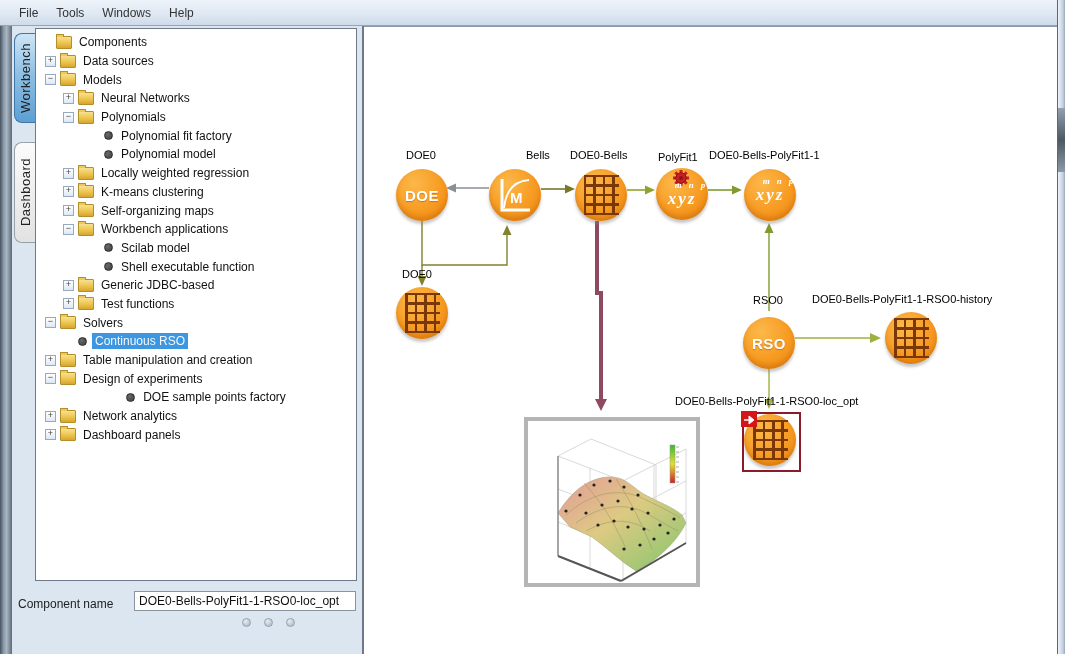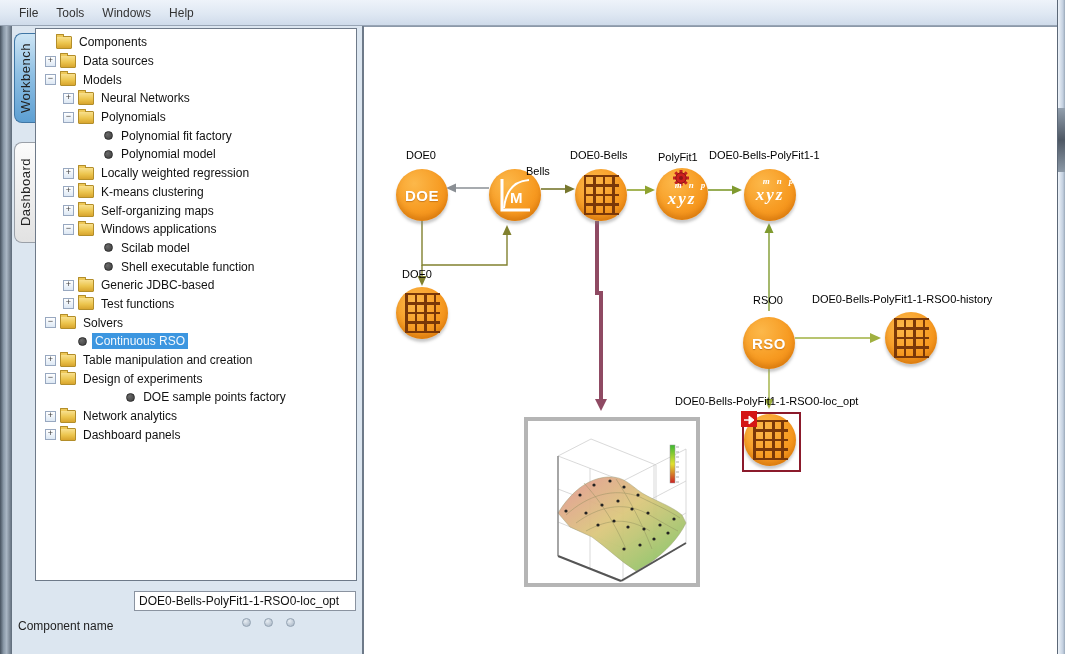--- a/index.html
+++ b/index.html
@@ -42,21 +42,21 @@
     background:linear-gradient(180deg,#f8e08e 0%,#ecc54e 55%,#d8a52e 100%);
     border:1px solid #b38e2a;border-radius:1px;}
   .folder-icon::before{content:'';position:absolute;top:-3px;left:-1px;width:6px;height:2px;
     background:#eec858;border:1px solid #b38e2a;border-bottom:none;border-radius:1px 1px 0 0;}
   .bullet-icon{width:7px;height:7px;margin:0 5px 0 10px;border-radius:50%;
     background:radial-gradient(circle at 35% 35%,#6a6a6a,#3c3c3c);border:1px solid #2d2d2d;}
   .tlabel{padding:1px 3px;}
   .tlabel.selected{background:#3c96e0;color:#f2f8fd;}
 
   
-  .comp-label{position:absolute;left:6px;top:593px;font-size:12px;color:#222;}
+  .comp-label{position:absolute;left:6px;top:571px;font-size:12px;color:#222;}
   .comp-input{position:absolute;left:122px;top:565px;width:222px;height:20px;border:1px solid #8a93a0;
     background:#fff;font:12px "Liberation Sans",sans-serif;color:#111;padding:0 4px;box-sizing:border-box;}
   .splitter-dots{position:absolute;left:230px;top:592px;display:flex;gap:13px;}
   .splitter-dots i{width:7px;height:7px;border-radius:50%;
     background:radial-gradient(circle at 35% 30%,#e7edf3,#a4b2c2);border:1px solid #93a2b2;}
 
   
   .edges{position:absolute;left:0;top:0;z-index:1;}
   .node{position:absolute;width:52px;height:52px;border-radius:50%;z-index:2;cursor:pointer;
     background:radial-gradient(circle at 35% 28%,#fcb84a 0%,#f79b22 55%,#ef8610 100%);
@@ -149,21 +149,21 @@
     <span class="tlabel">K-means clustering</span>
   </div>
         <div class="tree-row" style="padding-left: 27px;">
     <span class="toggle">+</span>
     <span class="ticon folder-icon"></span>
     <span class="tlabel">Self-organizing maps</span>
   </div>
         <div class="tree-row" style="padding-left: 27px;">
     <span class="toggle">−</span>
     <span class="ticon folder-icon"></span>
-    <span class="tlabel">Windows applications</span>
+    <span class="tlabel">Workbench applications</span>
   </div>
         <div class="tree-row" style="padding-left: 45px;">
     <span class="toggle none"></span>
     <span class="ticon bullet-icon"></span>
     <span class="tlabel">Scilab model</span>
   </div>
         <div class="tree-row" style="padding-left: 45px;">
     <span class="toggle none"></span>
     <span class="ticon bullet-icon"></span>
     <span class="tlabel">Shell executable function</span>
@@ -252,21 +252,21 @@
       <polygon points="405,196 400.5,206 409.5,206" fill="#7f9a2e"></polygon>
 
       <line x1="431" y1="311" x2="508" y2="311" stroke="#a0b040" stroke-width="1.6"></line>
       <polygon points="517,311 506,306 506,316" fill="#a0b040"></polygon>
 
       <line x1="405" y1="337" x2="405" y2="374" stroke="#a0b040" stroke-width="1.4"></line>
       <polygon points="405,382 400.5,372 409.5,372" fill="#a0b040"></polygon>
     </svg>
 
     <div class="nlabel" style="left:42px;top:122px;">DOE0</div>
-    <div class="nlabel" style="left:138px;top:138px;padding-left:24px;">Bells</div>
+    <div class="nlabel" style="left:138px;top:122px;padding-left:24px;">Bells</div>
     <div class="nlabel" style="left:206px;top:122px;">DOE0-Bells</div>
     <div class="nlabel" style="left:294px;top:124px;">PolyFit1</div>
     <div class="nlabel" style="left:345px;top:122px;">DOE0-Bells-PolyFit1-1</div>
     <div class="nlabel" style="left:38px;top:241px;">DOE0</div>
     <div class="nlabel" style="left:389px;top:267px;text-align:right;">RSO0</div>
     <div class="nlabel" style="left:448px;top:266px;">DOE0-Bells-PolyFit1-1-RSO0-history</div>
     <div class="nlabel" style="left:311px;top:368px;">DOE0-Bells-PolyFit1-1-RSO0-loc_opt</div>
 
     <div class="node" style="left:32px;top:142px;">
       <span class="node-word">DOE</span>

